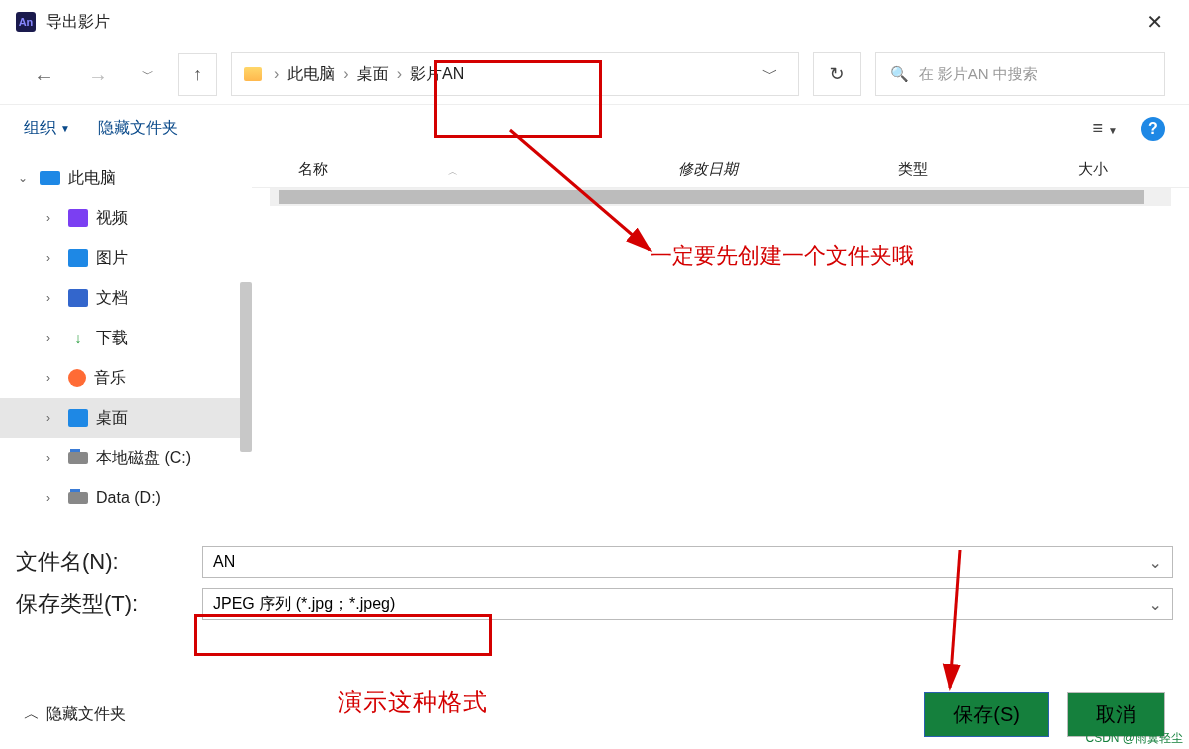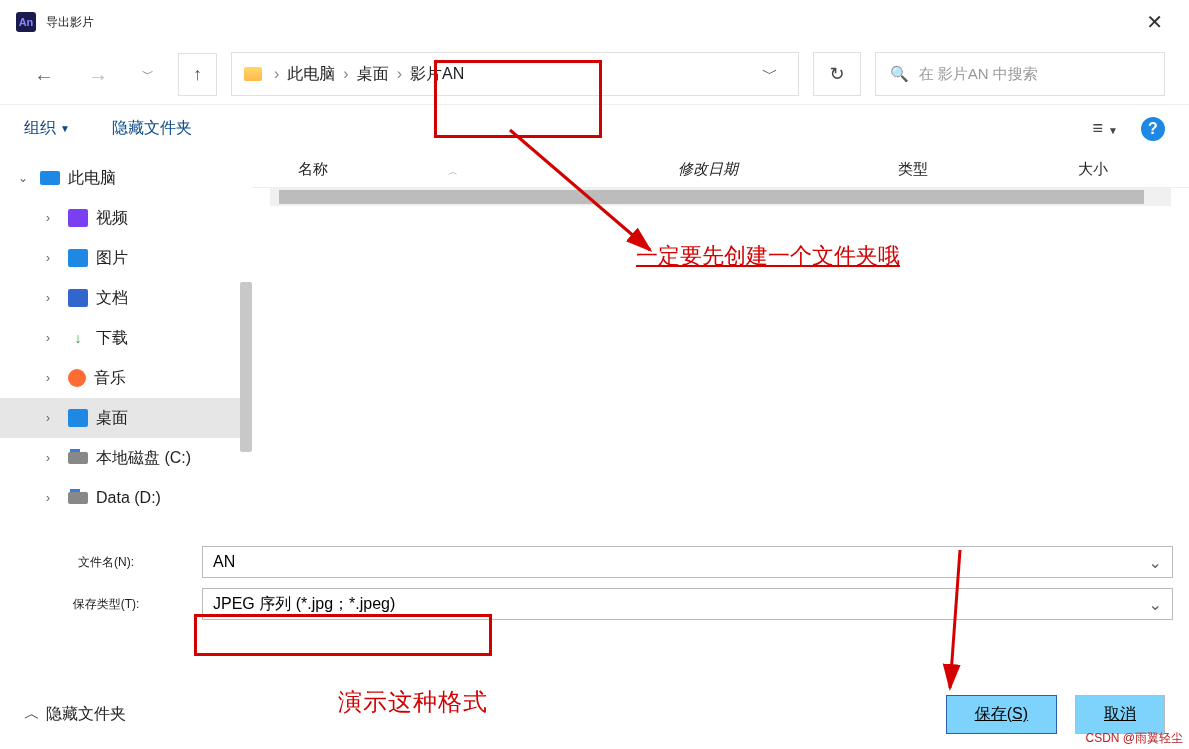--- a/index.html
+++ b/index.html
@@ -1,35 +1,35 @@
 <!DOCTYPE html>
 <html><head>
 <meta charset="utf-8">
 <style>
 * { box-sizing: border-box; margin: 0; padding: 0; font-family: "Microsoft YaHei", "Segoe UI", sans-serif; }
 body { width: 1189px; height: 749px; background: #fff; position: relative; overflow: hidden; }
 
 .titlebar { display: flex; align-items: center; height: 44px; padding: 0 16px; }
 .app-icon { width: 20px; height: 20px; background: #1a1a4d; border-radius: 3px; color: #8888ff; font-size: 11px; font-weight: bold; display: flex; align-items: center; justify-content: center; margin-right: 10px; }
-.title-text { font-size: 12px; color: #222; flex: 1; }
+.title-text { font-size: 16px; color: #222; flex: 1; }
 .close-x { font-size: 20px; color: #333; cursor: pointer; padding: 4px 10px; }
 
 .navbar { display: flex; align-items: center; height: 60px; padding: 0 24px; gap: 14px; }
 .nav-arrow { font-size: 20px; color: #666; padding: 6px 10px; display: flex; align-items: center; }
 .nav-arrow.disabled { color: #bbb; }
 .up-box { border: 1px solid #e0e0e0; padding: 10px 14px; display: flex; align-items: center; }
 .path-box { border: 1px solid #e0e0e0; display: flex; align-items: center; padding: 0 12px; height: 44px; flex: 1; min-width: 0; }
 .folder-ic { width: 18px; height: 14px; background: linear-gradient(#ffd76a,#ffb84d); border-radius: 2px; margin-right: 10px; }
 .crumb { font-size: 16px; color: #222; padding: 0 6px; }
 .sep { color: #888; padding: 0 2px; }
 .path-drop { margin-left: auto; padding: 0 8px; color: #555; }
 .refresh { border: 1px solid #e0e0e0; height: 44px; width: 48px; display: flex; align-items: center; justify-content: center; color: #444; font-size: 18px; }
 .search-box { border: 1px solid #e0e0e0; height: 44px; display: flex; align-items: center; padding: 0 14px; width: 290px; color: #999; font-size: 15px; gap: 10px; }
 
-.toolbar { display: flex; align-items: center; height: 48px; padding: 0 24px; gap: 42px; border-top: 1px solid #eee; }
+.toolbar { display: flex; align-items: center; height: 48px; padding: 0 24px; gap: 28px; border-top: 1px solid #eee; }
 .tb-btn { color: #0a4a8a; font-size: 16px; display: flex; align-items: center; gap: 4px; }
 .tb-right { margin-left: auto; display: flex; align-items: center; gap: 14px; }
 .view-ic { color: #444; font-size: 18px; border: 1px solid transparent; padding: 4px 8px; }
 .help-ic { width: 24px; height: 24px; border-radius: 50%; background: #1e88e5; color: #fff; display: flex; align-items: center; justify-content: center; font-weight: bold; font-size: 16px; }
 
 .main-area { display: flex; height: 382px; }
 .sidebar { width: 252px; padding: 6px 0; position: relative; }
 .tree-row { display: flex; align-items: center; height: 40px; padding-left: 18px; font-size: 16px; color: #222; gap: 8px; }
 .tree-row.selected { background: #e6e6e6; }
 .tree-row .exp { width: 14px; display: inline-block; color: #666; font-size: 12px; }
@@ -52,37 +52,37 @@
 .col-sort { color: #888; font-size: 10px; }
 .col-date { flex: 0 0 220px; font-style: italic; }
 .col-type { flex: 0 0 180px; }
 .col-size { flex: 1; }
 .empty-area { flex: 1; position: relative; }
 .hscroll { height: 18px; background: #f0f0f0; display: flex; align-items: center; margin: 0 18px 4px 18px; }
 .hscroll-thumb { height: 14px; background: #bcbcbc; width: 96%; margin-left: 1%; }
 
 .form-area { padding: 12px 16px 0 16px; }
 .form-row { display: flex; align-items: center; margin-bottom: 10px; }
-.form-label { width: 186px; text-align: center; font-size: 12px; color: #222; padding-right: 6px; }
+.form-label { width: 186px; text-align: left; font-size: 22px; color: #222; padding-right: 6px; }
 .form-input { flex: 1; border: 1px solid #bbb; height: 32px; padding: 0 10px; font-size: 16px; display: flex; align-items: center; justify-content: space-between; }
 .form-input .dd { color: #666; }
 
 .footer { position: absolute; bottom: 10px; left: 0; right: 0; display: flex; align-items: center; padding: 0 24px; height: 50px; }
 .hide-link { display: flex; align-items: center; gap: 6px; font-size: 16px; color: #222; }
 .footer-btns { margin-left: auto; display: flex; gap: 18px; }
-.btn { border: 1px solid #bbb; padding: 8px 28px; font-size: 16px; background: #7dd3fc; text-decoration: underline; }
+.btn { border: 1px solid #bbb; padding: 8px 28px; font-size: 20px; background: #15803d; }
 .btn.primary { border: 1.5px solid #2a5fb0; }
 
 
 .red-box1 { position: absolute; border: 3px solid #d40000; left: 434px; top: 60px; width: 168px; height: 78px; pointer-events: none; }
 .red-box2 { position: absolute; border: 3px solid #d40000; left: 194px; top: 614px; width: 298px; height: 42px; pointer-events: none; }
 .anno-text { position: absolute; color: #d40000; font-size: 22px; font-weight: 500; pointer-events: none; }
-.anno1 { left: 636px; top: 241px; text-decoration: underline; }
+.anno1 { left: 650px; top: 241px; }
 .anno2 { left: 326px; top: 686px; font-size: 24px; letter-spacing: 1px; margin-left: 12px; }
-.watermark { position: absolute; right: 6px; bottom: 2px; font-size: 12px; color: #b91c1c; }
+.watermark { position: absolute; right: 6px; bottom: 2px; font-size: 12px; color: #15803d; }
 
 svg.arrow { position: absolute; pointer-events: none; }
 </style>
 </head>
 <body>
 
 <div class="titlebar">
   <div class="app-icon">An</div>
   <div class="title-text">导出影片</div>
   <div class="close-x">✕</div>

